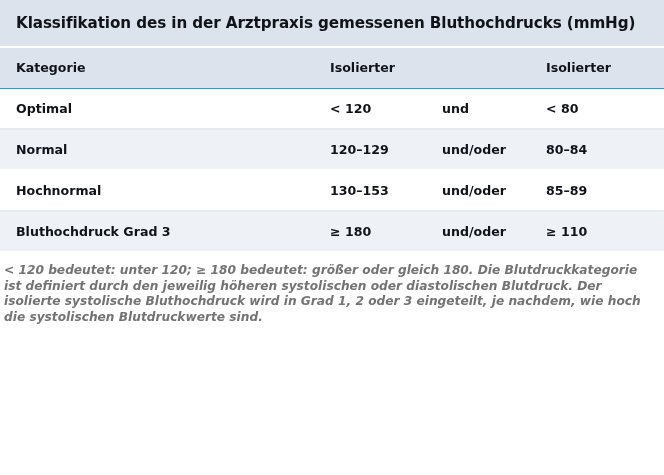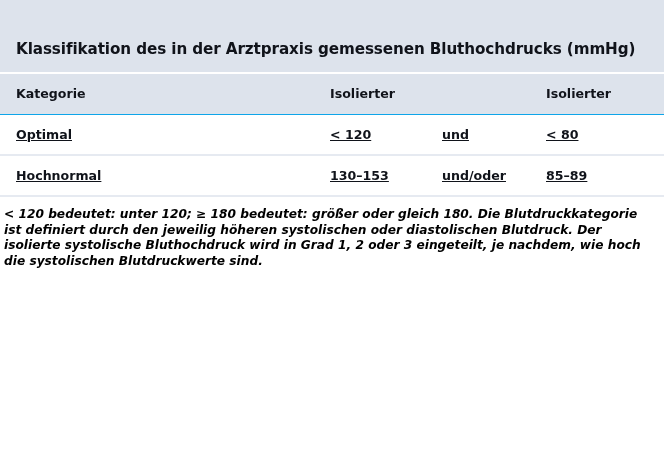--- a/index.html
+++ b/index.html
@@ -28,21 +28,20 @@
     padding: 14px 14px 14px 16px;
     box-sizing: border-box;
     border-bottom: 2px solid #ffffff;
   }
   .title-text {
     font-size: 15.2px;
     font-weight: bold;
     color: #10131a;
     letter-spacing: -0.1px;
     line-height: 1.2;
-    margin-top: 26px;
   }
   table.bp {
     width: 664px;
     border-collapse: collapse;
     table-layout: fixed;
   }
   table.bp col.c0 { width: 330px; }
   table.bp col.c1 { width: 112px; }
   table.bp col.c2 { width: 104px; }
   table.bp col.c3 { width: 118px; }
@@ -61,36 +60,35 @@
     padding-left: 16px;
   }
   tr.header-row th {
     background: #dde3ec;
     height: 40px;
     border-bottom: 1px solid #0ea5e9;
   }
   tr.row-light td {
     background: #ffffff;
     border-bottom: 2px solid #e6eaf1;
-    text-decoration: underline;
   }
   tr.row-shade td {
     background: #eef1f6;
     border-bottom: 2px solid #ffffff;
   }
   tr.row-last td {
     border-bottom: 2px solid #dde3ec;
   }
   .footnote {
     padding: 10px 6px 0 4px;
     font-size: 12.2px;
     font-style: italic;
     font-weight: bold;
     line-height: 1.28;
-    color: #000000;
+    color: #737373;
     box-sizing: border-box;
     width: 664px;
   }
 </style>
 </head>
 <body>
 
 <div class="page">
   <div class="table-wrap">
 
@@ -113,24 +111,36 @@
           <th>Isolierter</th>
         </tr>
       </thead>
       <tbody>
         <tr class="row-light">
           <td>Optimal</td>
           <td>&lt; 120</td>
           <td>und</td>
           <td>&lt; 80</td>
         </tr>
+        <tr class="row-shade">
+          <td>Normal</td>
+          <td>120–129</td>
+          <td>und/oder</td>
+          <td>80–84</td>
+        </tr>
         <tr class="row-light">
           <td>Hochnormal</td>
           <td>130–153</td>
           <td>und/oder</td>
           <td>85–89</td>
+        </tr>
+        <tr class="row-shade">
+          <td>Bluthochdruck Grad 3</td>
+          <td>≥ 180</td>
+          <td>und/oder</td>
+          <td>≥ 110</td>
         </tr>
       </tbody>
     </table>
 
     <div class="footnote">&lt; 120 bedeutet: unter 120; ≥ 180 bedeutet: größer oder gleich 180. Die Blutdruckkategorie ist definiert durch den jeweilig höheren systolischen oder diastolischen Blutdruck. Der isolierte systolische Bluthochdruck wird in Grad 1, 2 oder 3 eingeteilt, je nachdem, wie hoch die systolischen Blutdruckwerte sind.</div>
   </div>
 </div>
 
 </body></html>

